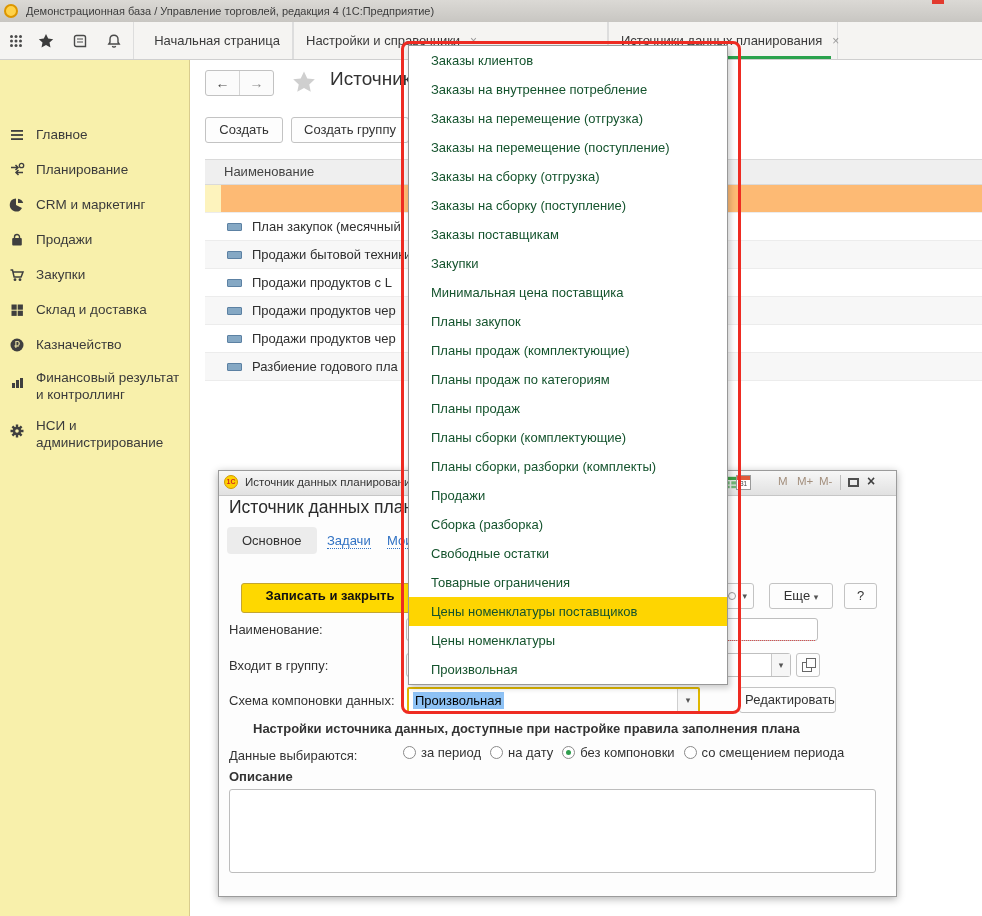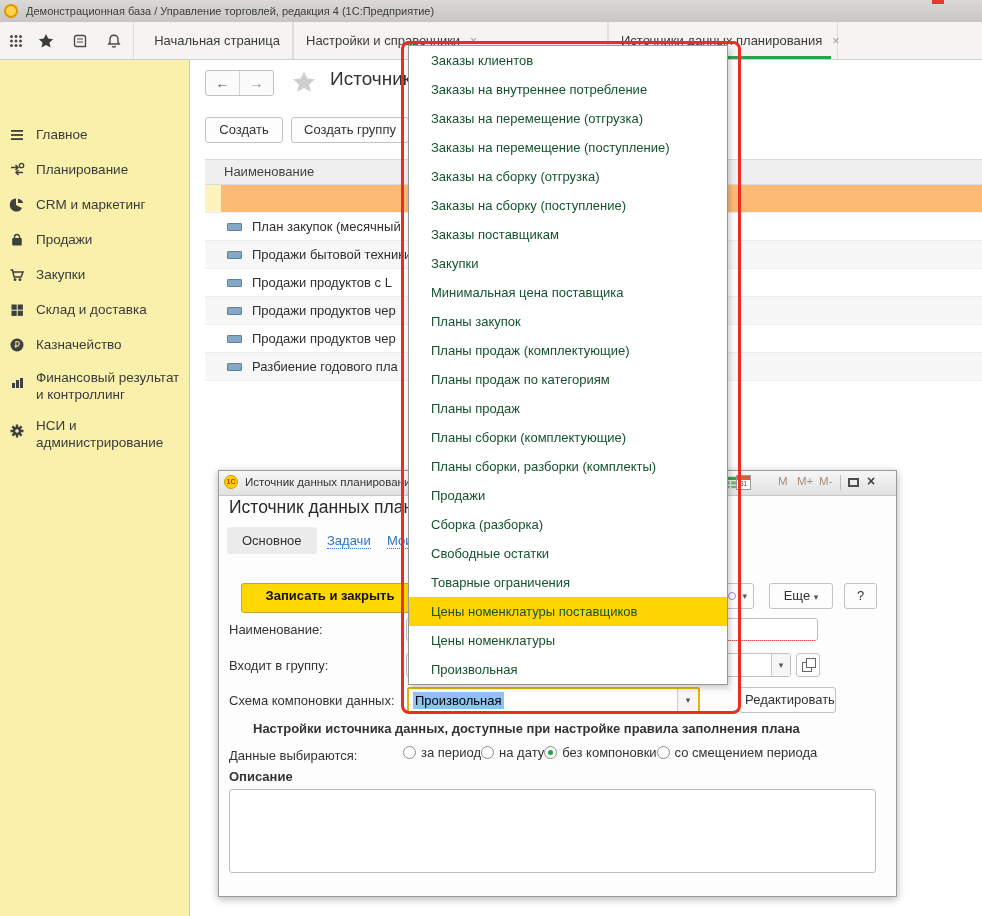--- a/index.html
+++ b/index.html
@@ -73,21 +73,21 @@
   .group-inp{left:187px;top:182px;width:385px;height:24px;}
   .combo-drop{position:absolute;right:0;top:0;bottom:0;width:18px;border-left:1px solid #c8c8c8;display:flex;align-items:center;justify-content:center;background:#f6f6f6;}
   .open-btn{position:absolute;left:577px;top:182px;width:24px;height:24px;background:#fdfdfd;border:1px solid #c3c3c3;border-radius:3px;box-sizing:border-box;}
   .sq1{position:absolute;left:5px;top:8px;width:8px;height:8px;border:1px solid #666;}
   .sq2{position:absolute;left:9px;top:4px;width:8px;height:8px;border:1px solid #666;background:#fdfdfd;}
   .schema-combo{position:absolute;left:188px;top:216px;width:293px;height:26px;background:#fff;border:2px solid #dfb700;border-radius:2px;box-sizing:border-box;display:flex;align-items:center;}
   .schema-text{margin-left:4px;background:#8ec2f5;padding:1px 2px;color:#000;}
   .schema-caret{margin-left:auto;width:20px;align-self:stretch;border-left:1px solid #cfcfcf;background:#f6f6f6;display:flex;align-items:center;justify-content:center;}
   .edit-btn{position:absolute;left:520px;top:216px;width:97px;height:26px;display:flex;align-items:center;justify-content:center;gap:5px;}
   .section-hdr{position:absolute;left:6px;top:250px;font-weight:bold;color:#333;white-space:nowrap;margin-left:28px;}
-  .radios{position:absolute;left:184px;top:274px;display:flex;align-items:center;}
+  .radios{position:absolute;left:184px;top:274px;display:flex;gap:9px;align-items:center;}
   .radio-item{display:flex;align-items:center;gap:5px;white-space:nowrap;}
   .radio-circle{position:relative;width:13px;height:13px;border:1px solid #8a8a8a;border-radius:50%;background:#fff;box-sizing:border-box;flex:none;}
   .radio-item.checked .radio-circle::after{content:"";position:absolute;left:3px;top:3px;width:5px;height:5px;border-radius:50%;background:#2e9e4d;}
   .desc-label{position:absolute;left:10px;top:298px;font-weight:bold;color:#333;}
   .desc-area{position:absolute;left:10px;top:318px;width:647px;height:84px;border:1px solid #bdbdbd;border-radius:3px;background:#fff;resize:none;box-sizing:border-box;}
 
   
   .popup{position:absolute;left:408px;top:45px;width:320px;background:#fff;border:1px solid #989898;box-shadow:2px 3px 6px rgba(0,0,0,.2);z-index:20;box-sizing:border-box;}
   .dd-item{height:29px;line-height:29px;padding-left:22px;color:#14532d;white-space:nowrap;overflow:hidden;}
   .dd-item.hl{background:#fed501;}

